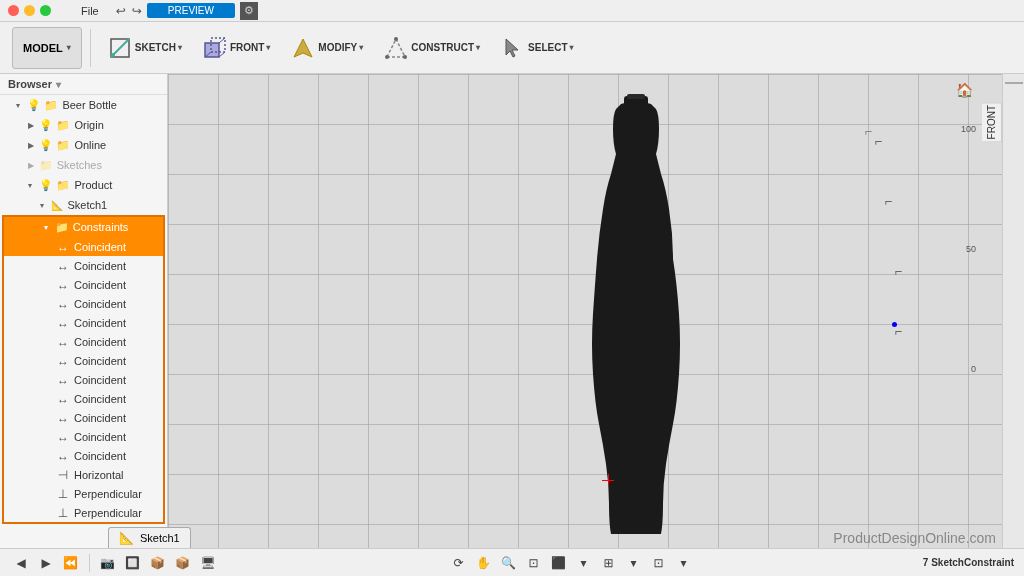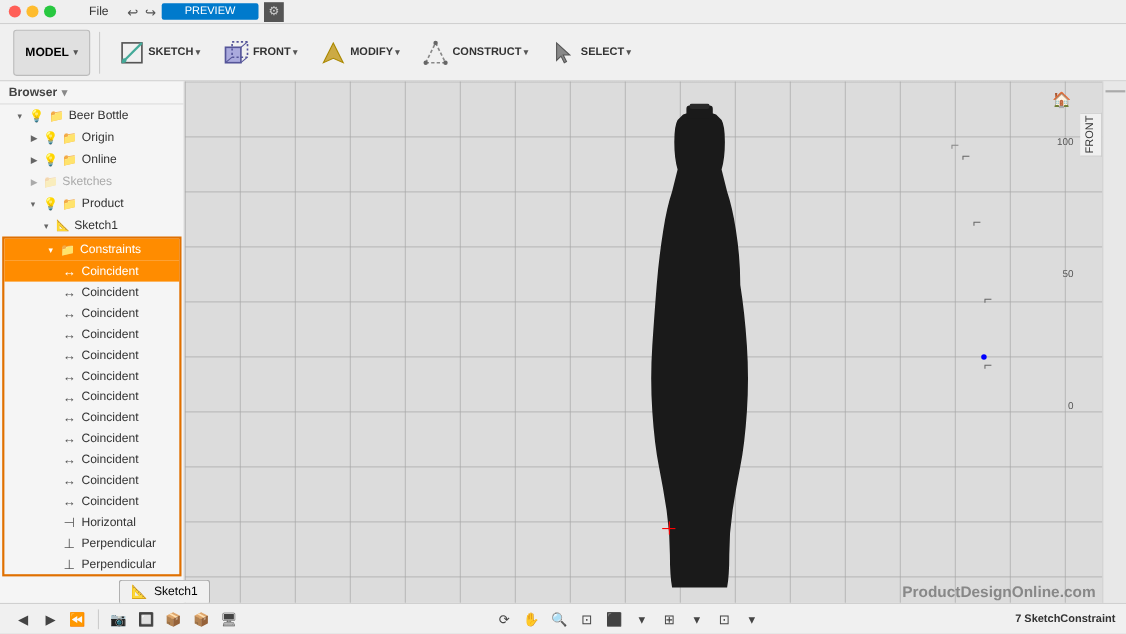--- a/index.html
+++ b/index.html
@@ -256,21 +256,21 @@
     .ruler-mark-100 { position: absolute; right: 26px; top: 50px; font-size: 9px; color: #555; }
     .ruler-mark-50 { position: absolute; right: 26px; top: 170px; font-size: 9px; color: #555; text-align: center; }
     .ruler-mark-0 { position: absolute; right: 26px; top: 290px; font-size: 9px; color: #555; }
 
     
     #brand-watermark {
       position: absolute;
       bottom: 30px;
       right: 28px;
       font-size: 14px;
-      font-weight: bold;
+      font-weight: normal;
       color: #888;
     }
 
     
     .constraint-marker {
       position: absolute;
       color: #666;
       font-size: 13px;
       font-weight: bold;
     }

